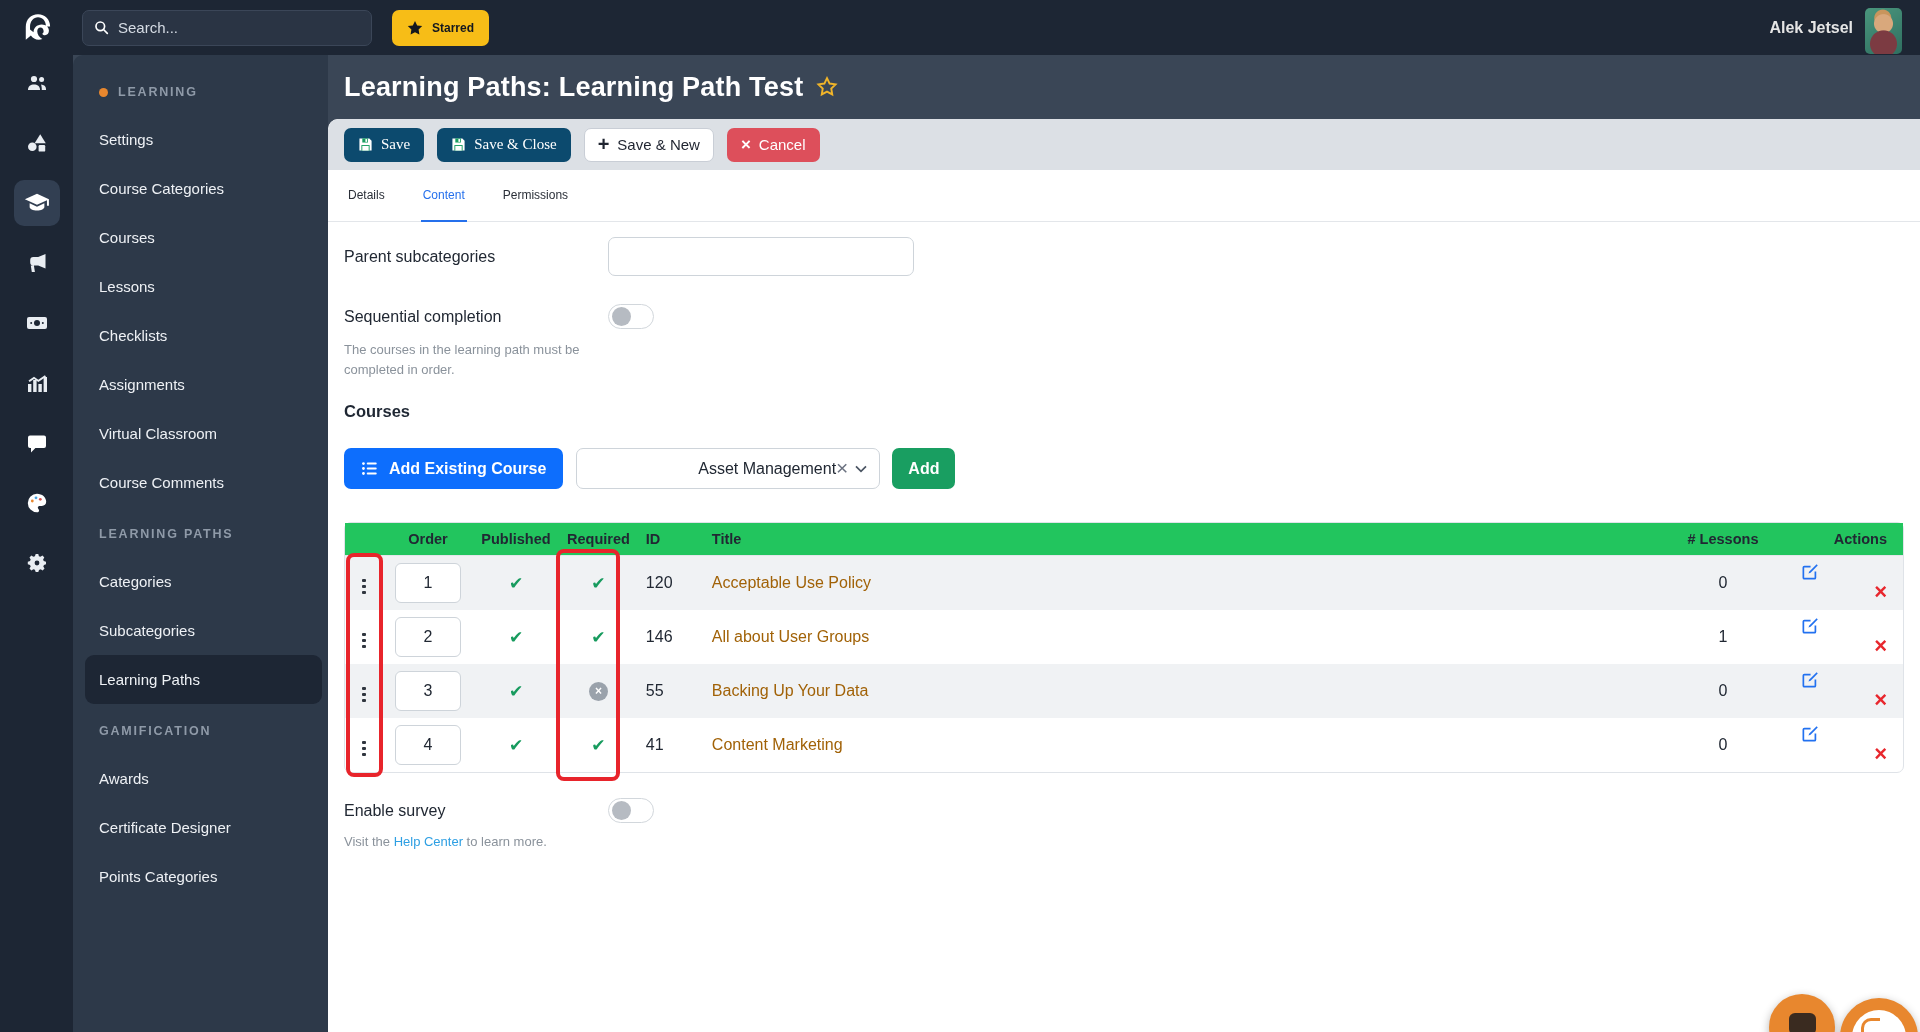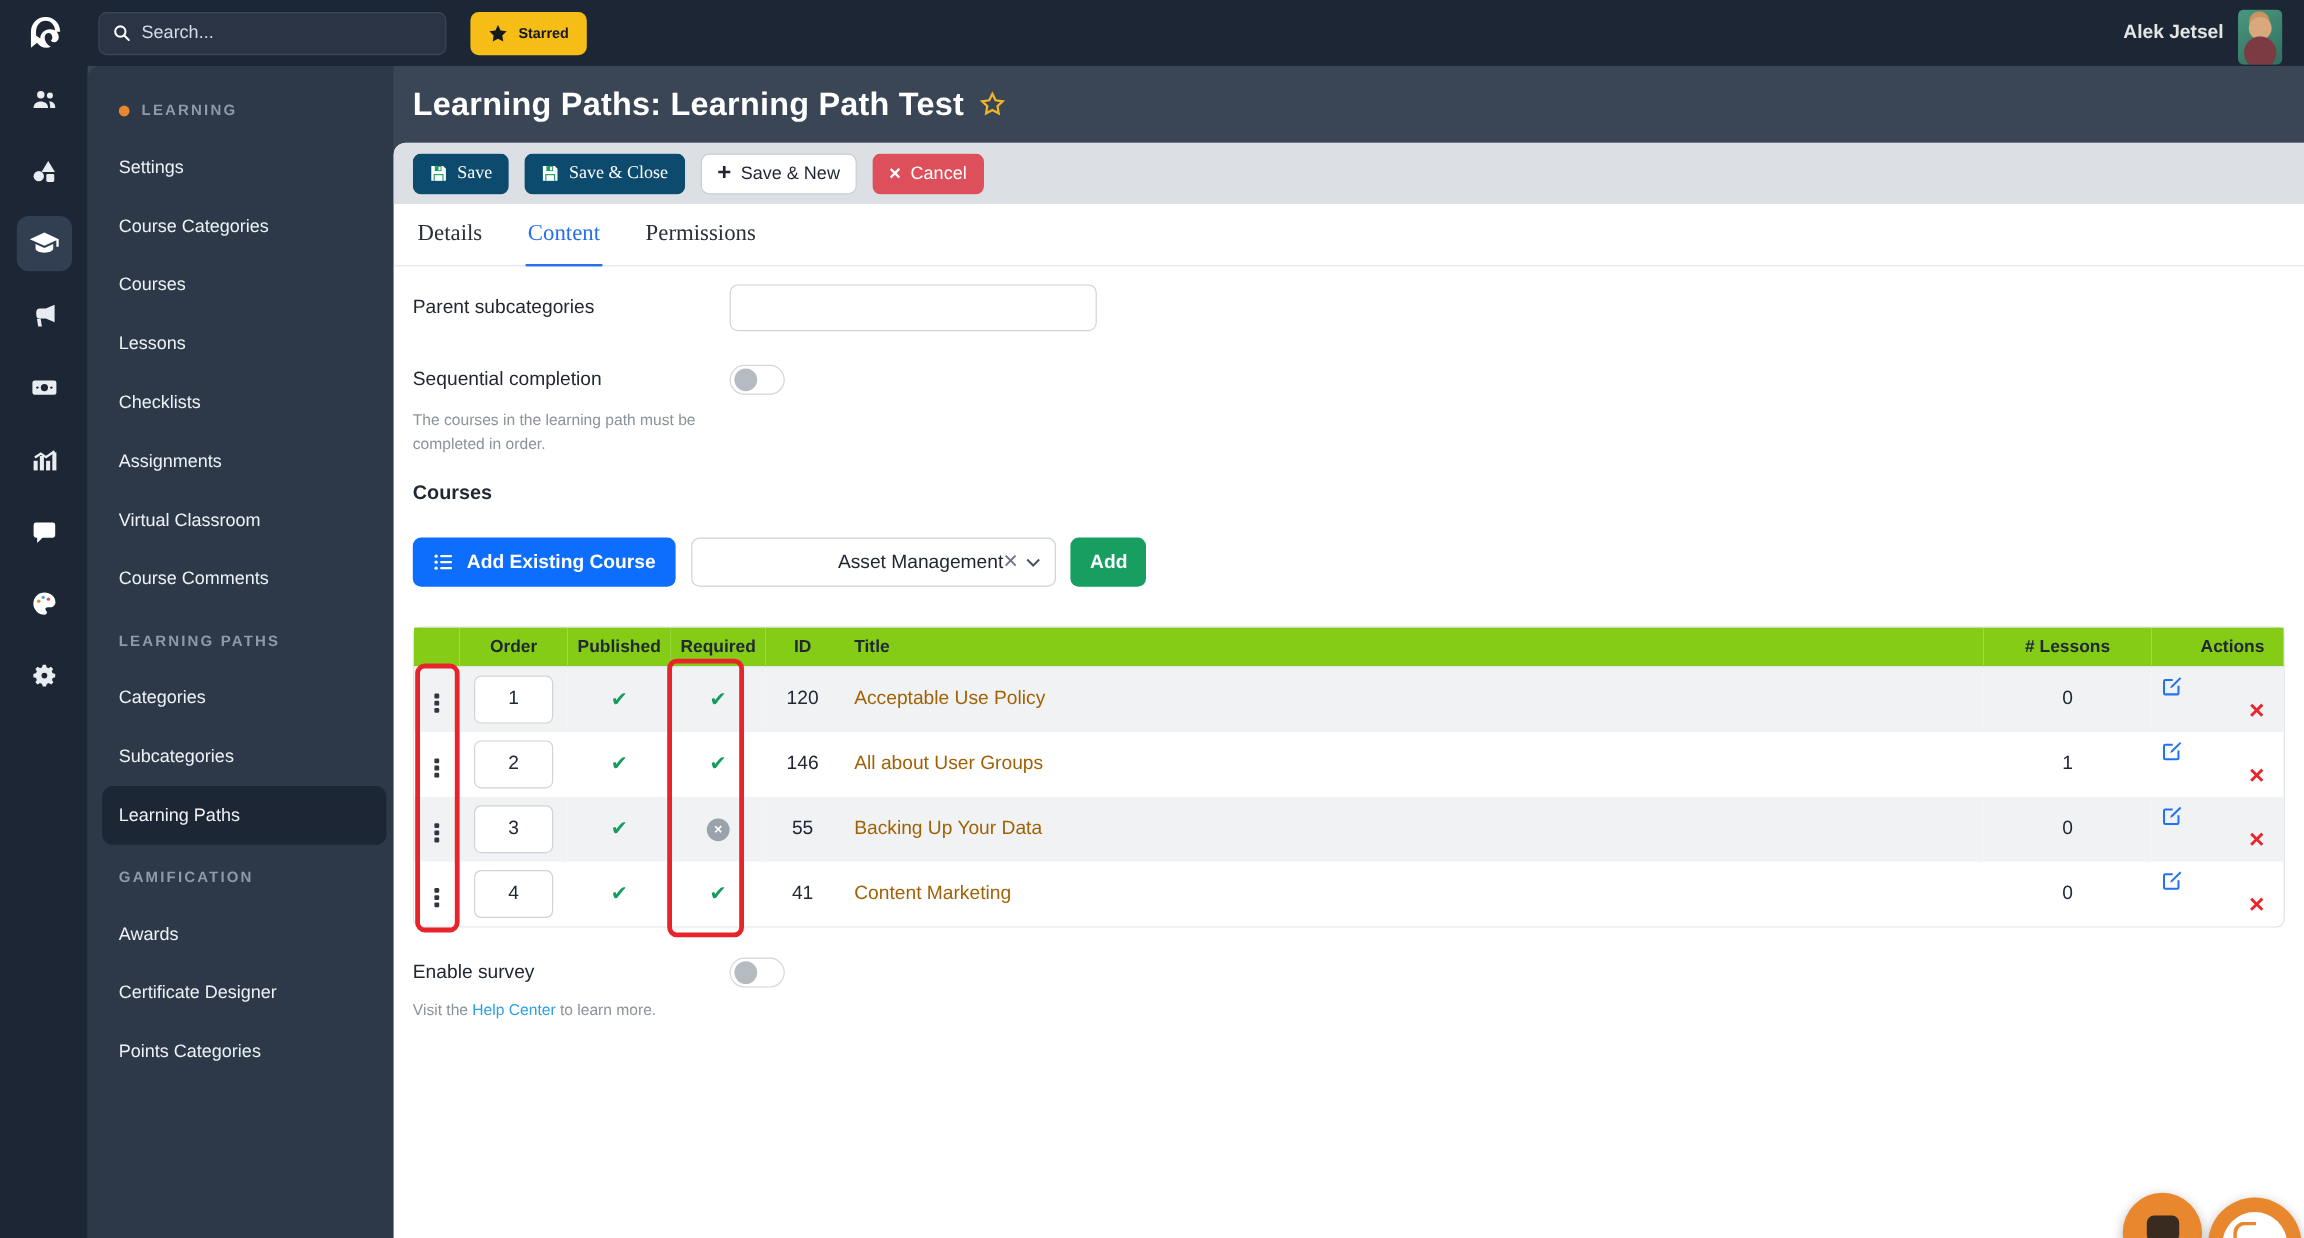--- a/index.html
+++ b/index.html
@@ -49,22 +49,22 @@
   .btn { height:34px; border-radius:7px; padding:0 13px; font-size:15px; font-weight:400; display:inline-flex; align-items:center; gap:8px;
     border:1px solid transparent; cursor:pointer; font-family:inherit; }
   .btn-green { background:#0c4a6e; color:#fff;font-family:Liberation Serif, serif; }
   .btn-white { background:#fff; color:#1f2430; border-color:#c9ced6; font-weight:500; }
   .btn-red   { background:#dd4f5b; color:#fff; }
   .xmark { font-size:17px; font-weight:700; line-height:1; }
   .plus  { font-size:20px; font-weight:700; line-height:1; margin-top:-2px; }
 
   
   .tabs { display:flex; gap:34px; padding:0 18px; height:52px; border-bottom:1px solid #e3e6ea; }
-  .tab { display:flex; align-items:center; font-size:19px; color:#2a2f38; cursor:pointer;
-    border-bottom:2.5px solid transparent; margin-bottom:-1px; padding:0 2px;font-family:Liberation Serif, serif; }
+  .tab { display:flex; align-items:center; font-size:12px; color:#2a2f38; cursor:pointer;
+    border-bottom:2.5px solid transparent; margin-bottom:-1px; padding:0 2px; }
   .tab.active { color:#2570ec; border-bottom-color:#2570ec; }
 
   
   .form { padding:15px 16px 0 16px; }
   .frow { display:flex; align-items:center; }
   .flabel { width:264px; font-size:16px; color:#212833; flex:none; }
   .text-input { width:306px; height:39px; border:1px solid #ced4da; border-radius:7px; padding:0 10px; font-size:15px; font-family:inherit; color:#212833; }
   .toggle { width:46px; height:25px; border:1px solid #d2d7dc; border-radius:25px; background:#fff; position:relative; cursor:pointer; flex:none; }
   .toggle .knob { position:absolute; left:3px; top:2px; width:19px; height:19px; border-radius:50%; background:#b6bbc2; }
   .help { color:#8a929b; font-size:13px; line-height:20px; }
@@ -78,28 +78,28 @@
   .course-select { width:304px; height:41px; border:1px solid #ced4da; border-radius:7px; margin-left:13px;
     display:flex; align-items:center; padding:0 12px; cursor:pointer; }
   .course-select .val { flex:1; font-size:16px; color:#212833;text-align:right; }
   .course-select .clear { color:#6b7280; font-size:21px; line-height:1; padding:0 7px 2px 0; }
   .btn-add { height:41px; background:#199e61; color:#fff; border:none; border-radius:7px; padding:0 16px;
     font-size:16px; font-weight:600; margin-left:12px; cursor:pointer; font-family:inherit; }
 
   
   .table-wrap { position:relative; margin-top:33px; }
   table.courses { width:100%; border-collapse:separate; border-spacing:0; border:1px solid #dfe3e8; border-radius:7px; font-size:16px; }
-  table.courses th { height:33px; background:#84cc16; border-bottom:1px solid #e3e6ea; font-size:14.5px; font-weight:700; color:#212833; padding:0 8px; }
+  table.courses th { height:33px; background:#22c55e; border-bottom:1px solid #e3e6ea; font-size:14.5px; font-weight:700; color:#212833; padding:0 8px; }
   table.courses td { height:54px; padding:0 8px; color:#212833; }
   tr.striped td { background:#f0f2f4; }
   .c-drag { width:38px; text-align:center; }
   .c-order { width:90px; text-align:center; }
   .c-pub { width:86px; text-align:center; }
   .c-req { width:74px; text-align:center; }
-  .c-id { width:62px; text-align:center; }
+  .c-id { width:62px; text-align:left; }
   .c-title { text-align:left; padding-left:12px !important; }
   .c-lessons { width:140px; text-align:center; }
   .c-actions { width:110px; text-align:right; padding-right:16px !important; }
   .drag { display:inline-flex; flex-direction:column; gap:2.5px; cursor:grab; padding:4px; }
   .drag i { width:3.5px; height:3.5px; background:#30363f; border-radius:1px; display:block; }
   .order-input { width:66px; height:40px; border:1px solid #ced4da; border-radius:6px; text-align:center; font-size:16px; font-family:inherit; color:#212833; background:#fff; }
   .check { color:#179b5e; font-size:17px; font-weight:700; font-family:"DejaVu Sans", sans-serif; }
   .nocheck { display:inline-flex; width:19px; height:19px; border-radius:50%; background:#9aa2ab; color:#fff;
     align-items:center; justify-content:center; font-size:12px; font-weight:700; line-height:1; }
   .course-link { color:#a16207; text-decoration:none; cursor:pointer; }

